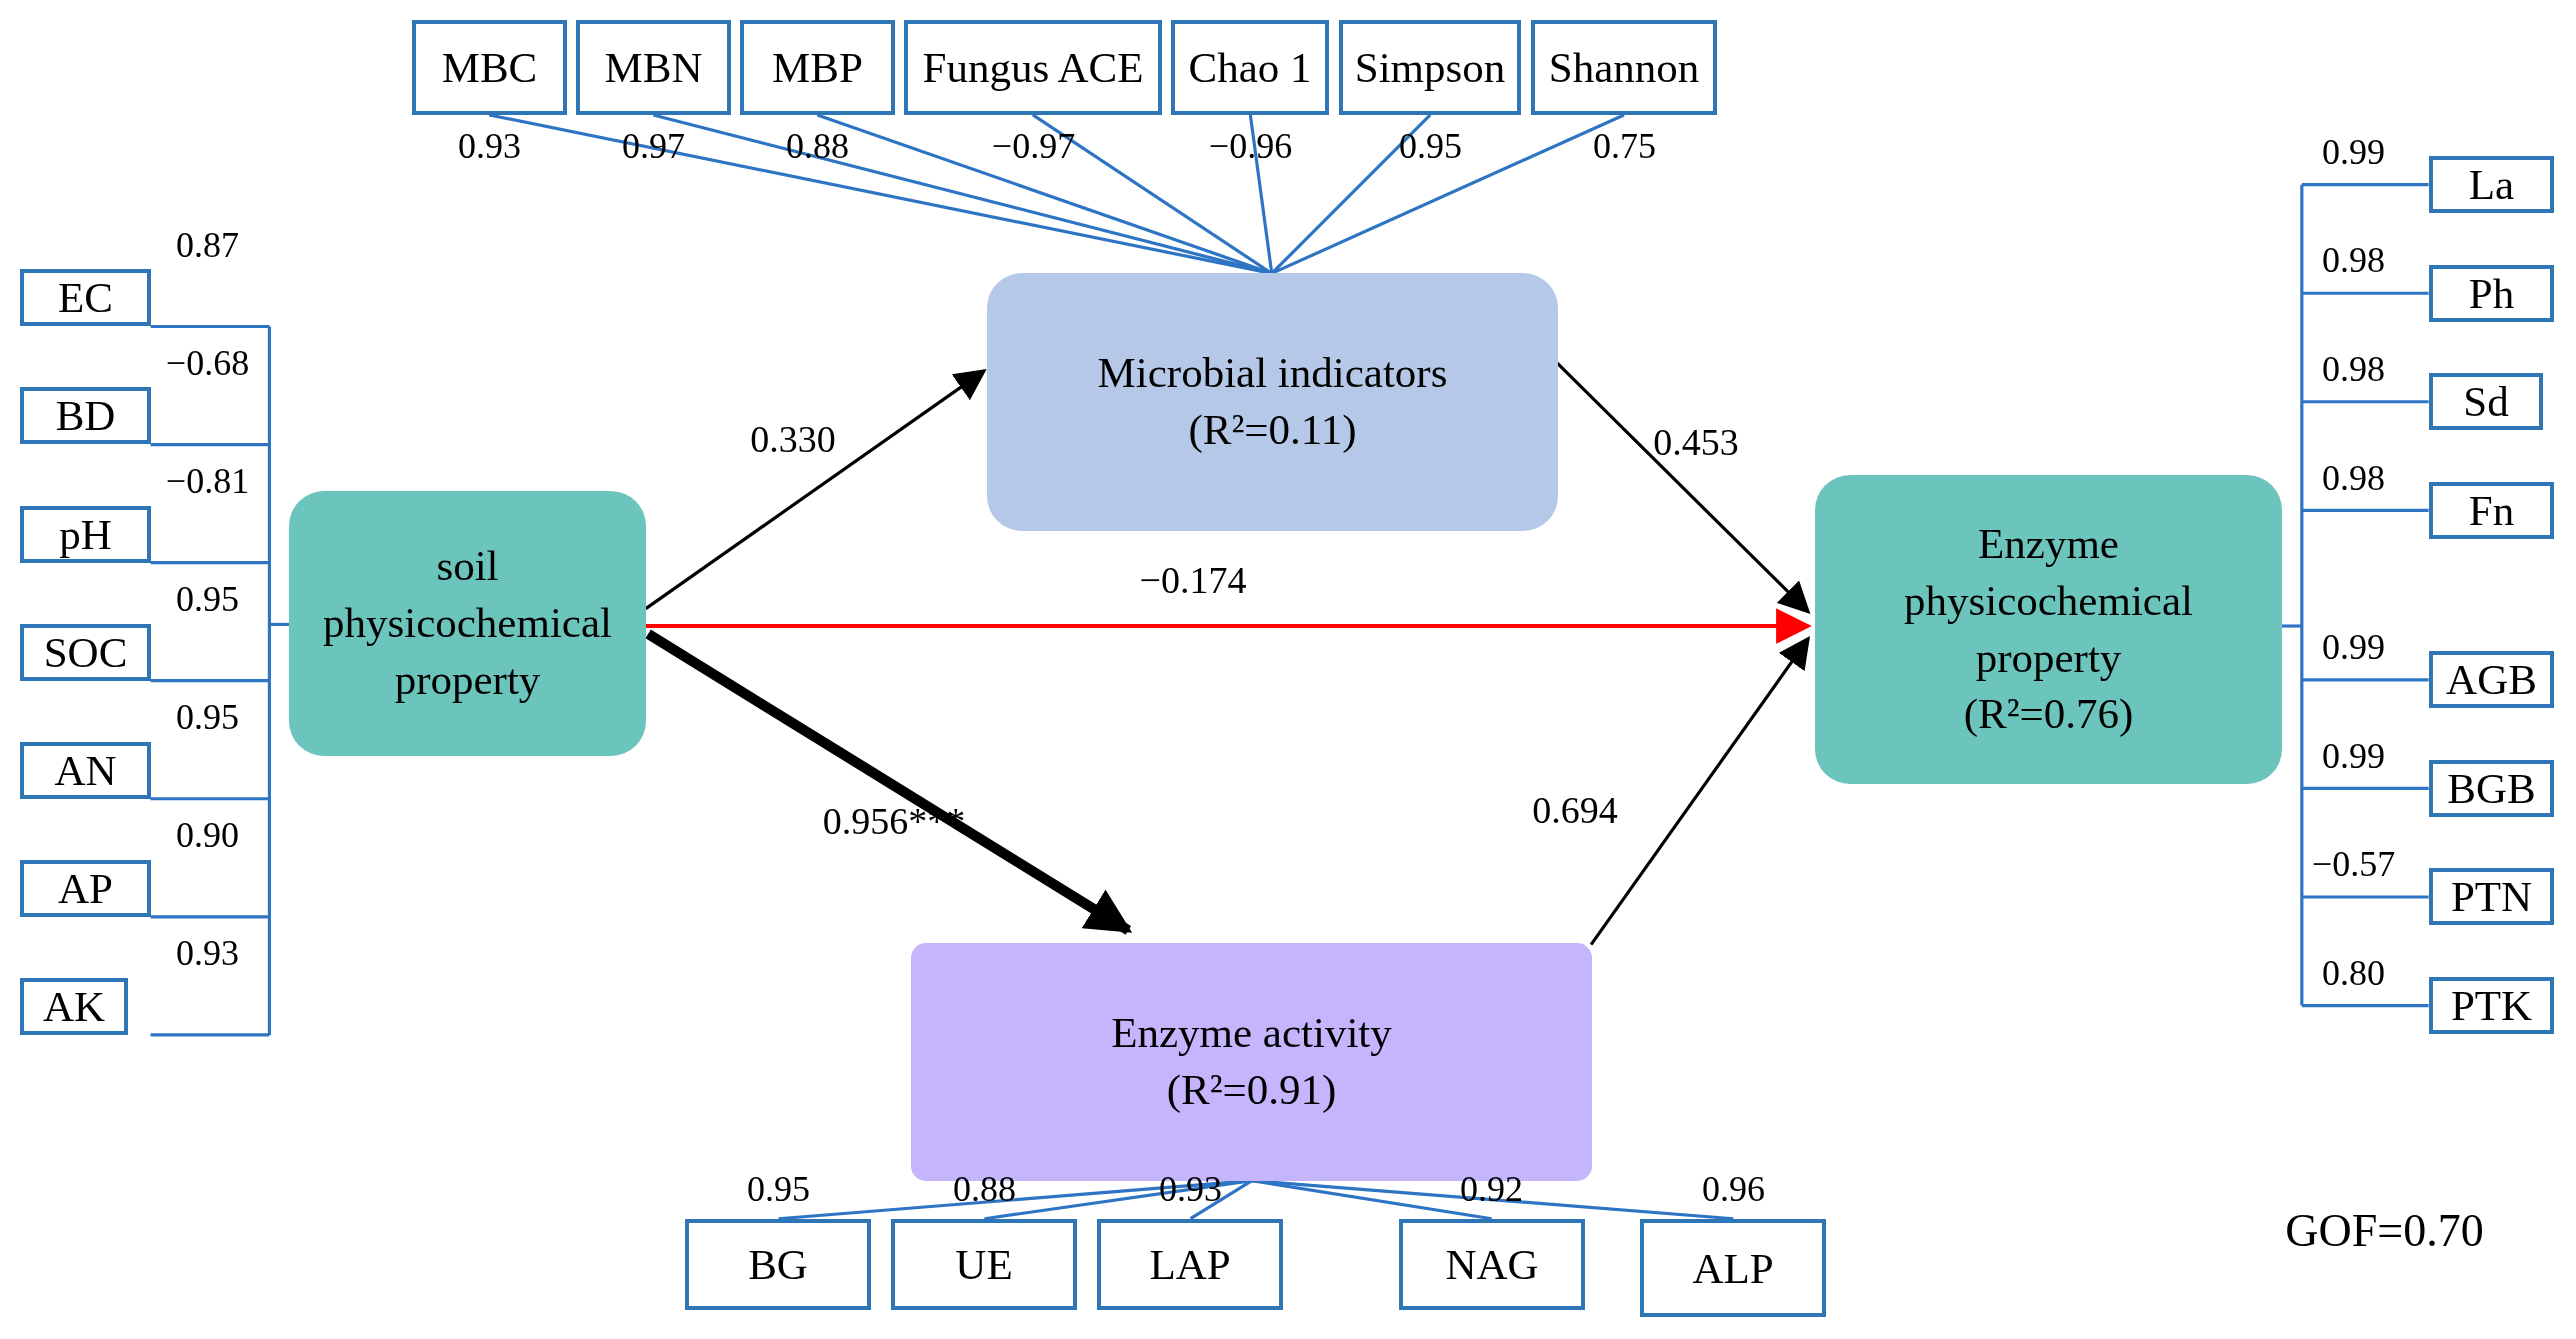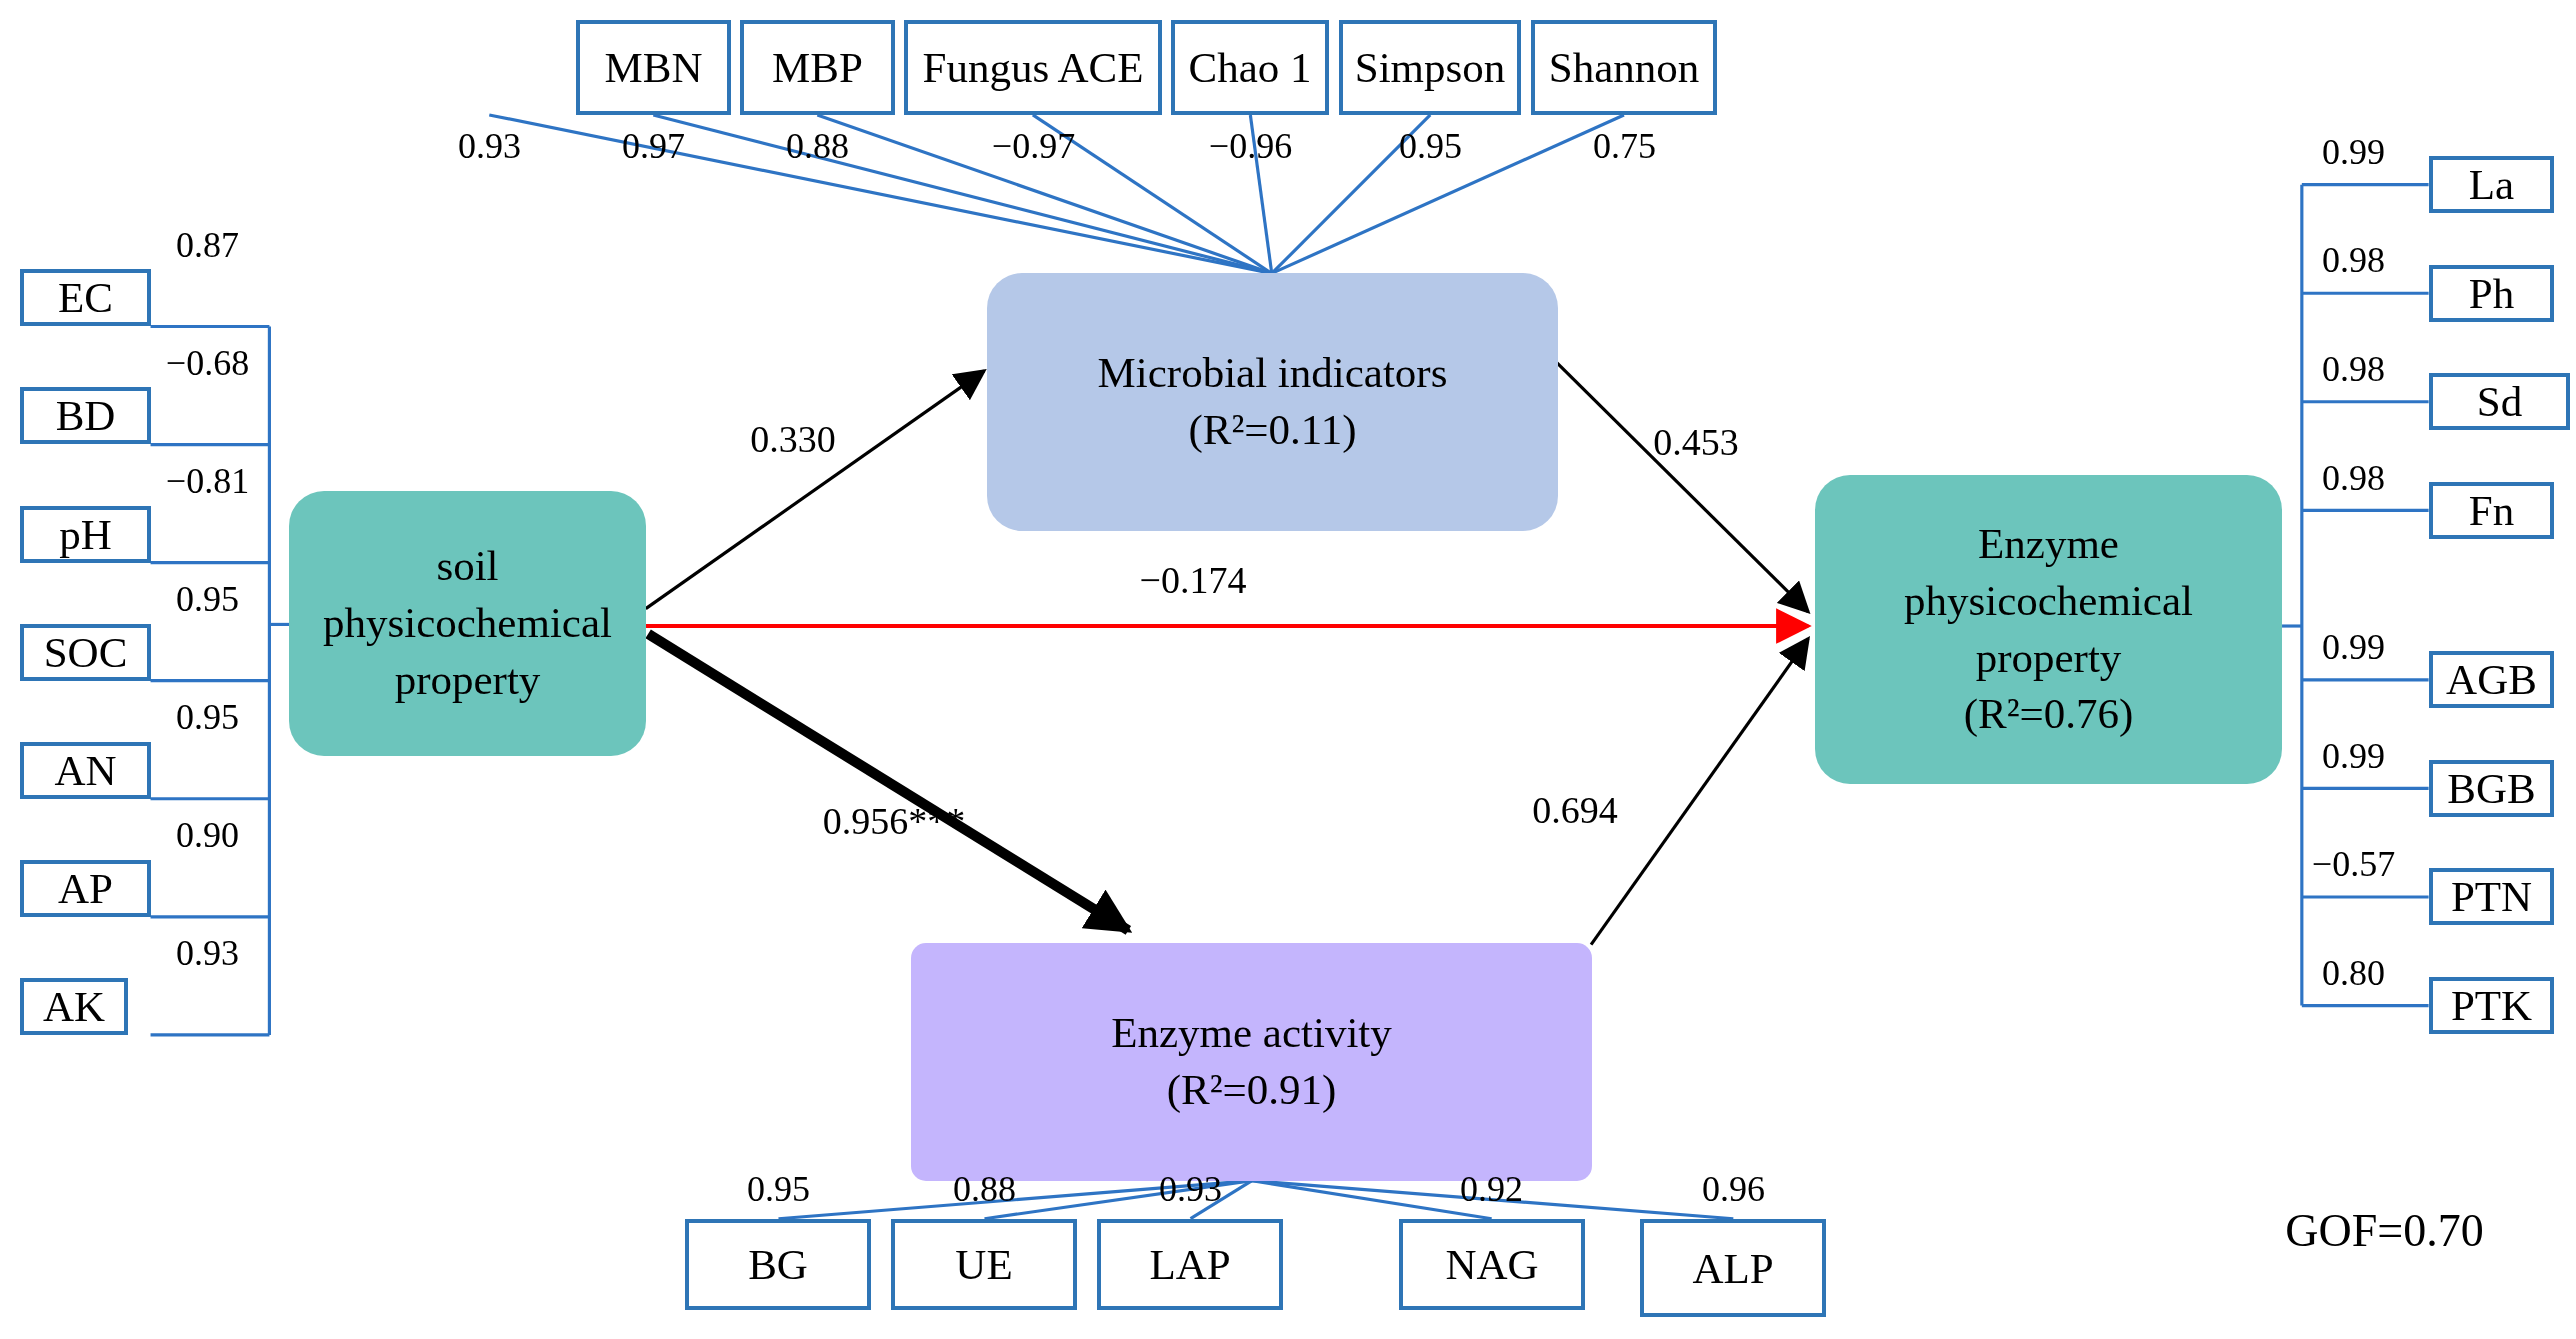--- a/index.html
+++ b/index.html
@@ -92,20 +92,21 @@
     <div class="latent" style="left: 911px; top: 943px; width: 681px; height: 238px; background: #c4b5fd; border-radius: 15px;">
       <div>Enzyme activity</div>
       <div>(R²=0.91)</div>
     </div>
     <div class="latent" style="left: 1815px; top: 475px; width: 467px; height: 309px; background: rgb(108, 197, 188);">
       <div>Enzyme</div>
       <div>physicochemical</div>
       <div>property</div>
       <div>(R²=0.76)</div>
     </div>
+    <div class="ibox" style="left: 412px; top: 20px; width: 155px; height: 95px; border: 4px solid rgb(46, 117, 182);">MBC</div>
     <div class="loading" style="left: 418px; top: 128px; width: 143px;">0.93</div>
     <div class="ibox" style="left: 576px; top: 20px; width: 155px; height: 95px; border: 4px solid rgb(46, 117, 182);">MBN</div>
     <div class="loading" style="left: 582px; top: 128px; width: 143px;">0.97</div>
     <div class="ibox" style="left: 740px; top: 20px; width: 155px; height: 95px; border: 4px solid rgb(46, 117, 182);">MBP</div>
     <div class="loading" style="left: 746px; top: 128px; width: 143px;">0.88</div>
     <div class="ibox" style="left: 904px; top: 20px; width: 258px; height: 95px; border: 4px solid rgb(46, 117, 182);">Fungus ACE</div>
     <div class="loading" style="left: 962px; top: 128px; width: 143px;">−0.97</div>
     <div class="ibox" style="left: 1171px; top: 20px; width: 158px; height: 95px; border: 4px solid rgb(46, 117, 182);">Chao 1</div>
     <div class="loading" style="left: 1179px; top: 128px; width: 143px;">−0.96</div>
     <div class="ibox" style="left: 1339px; top: 20px; width: 182px; height: 95px; border: 4px solid rgb(46, 117, 182);">Simpson</div>
@@ -133,21 +134,21 @@
     <div class="ibox" style="left: 1097px; top: 1219px; width: 186px; height: 91px; border: 4px solid rgb(46, 117, 182);">LAP</div>
     <div class="loading" style="left: 1119px; top: 1171px; width: 143px;">0.93</div>
     <div class="ibox" style="left: 1399px; top: 1219px; width: 186px; height: 91px; border: 4px solid rgb(46, 117, 182);">NAG</div>
     <div class="loading" style="left: 1420px; top: 1171px; width: 143px;">0.92</div>
     <div class="ibox" style="left: 1640px; top: 1219px; width: 186px; height: 98px; border: 4px solid rgb(46, 117, 182);">ALP</div>
     <div class="loading" style="left: 1662px; top: 1171px; width: 143px;">0.96</div>
     <div class="ibox" style="left: 2429px; top: 156px; width: 125px; height: 57px; border: 4px solid rgb(46, 117, 182);">La</div>
     <div class="loading" style="left: 2296px; top: 134px; width: 115px;">0.99</div>
     <div class="ibox" style="left: 2429px; top: 265px; width: 125px; height: 57px; border: 4px solid rgb(46, 117, 182);">Ph</div>
     <div class="loading" style="left: 2296px; top: 242px; width: 115px;">0.98</div>
-    <div class="ibox" style="left: 2429px; top: 373px; width: 141px; height: 57px; border: 4px solid rgb(46, 117, 182);">Sd</div>
+    <div class="ibox" style="left: 2429px; top: 373px; width: 114px; height: 57px; border: 4px solid rgb(46, 117, 182);">Sd</div>
     <div class="loading" style="left: 2296px; top: 351px; width: 115px;">0.98</div>
     <div class="ibox" style="left: 2429px; top: 482px; width: 125px; height: 57px; border: 4px solid rgb(46, 117, 182);">Fn</div>
     <div class="loading" style="left: 2296px; top: 460px; width: 115px;">0.98</div>
     <div class="ibox" style="left: 2429px; top: 651px; width: 125px; height: 57px; border: 4px solid rgb(46, 117, 182);">AGB</div>
     <div class="loading" style="left: 2296px; top: 629px; width: 115px;">0.99</div>
     <div class="ibox" style="left: 2429px; top: 760px; width: 125px; height: 57px; border: 4px solid rgb(46, 117, 182);">BGB</div>
     <div class="loading" style="left: 2296px; top: 738px; width: 115px;">0.99</div>
     <div class="ibox" style="left: 2429px; top: 868px; width: 125px; height: 57px; border: 4px solid rgb(46, 117, 182);">PTN</div>
     <div class="loading" style="left: 2296px; top: 846px; width: 115px;">−0.57</div>
     <div class="ibox" style="left: 2429px; top: 977px; width: 125px; height: 57px; border: 4px solid rgb(46, 117, 182);">PTK</div>

